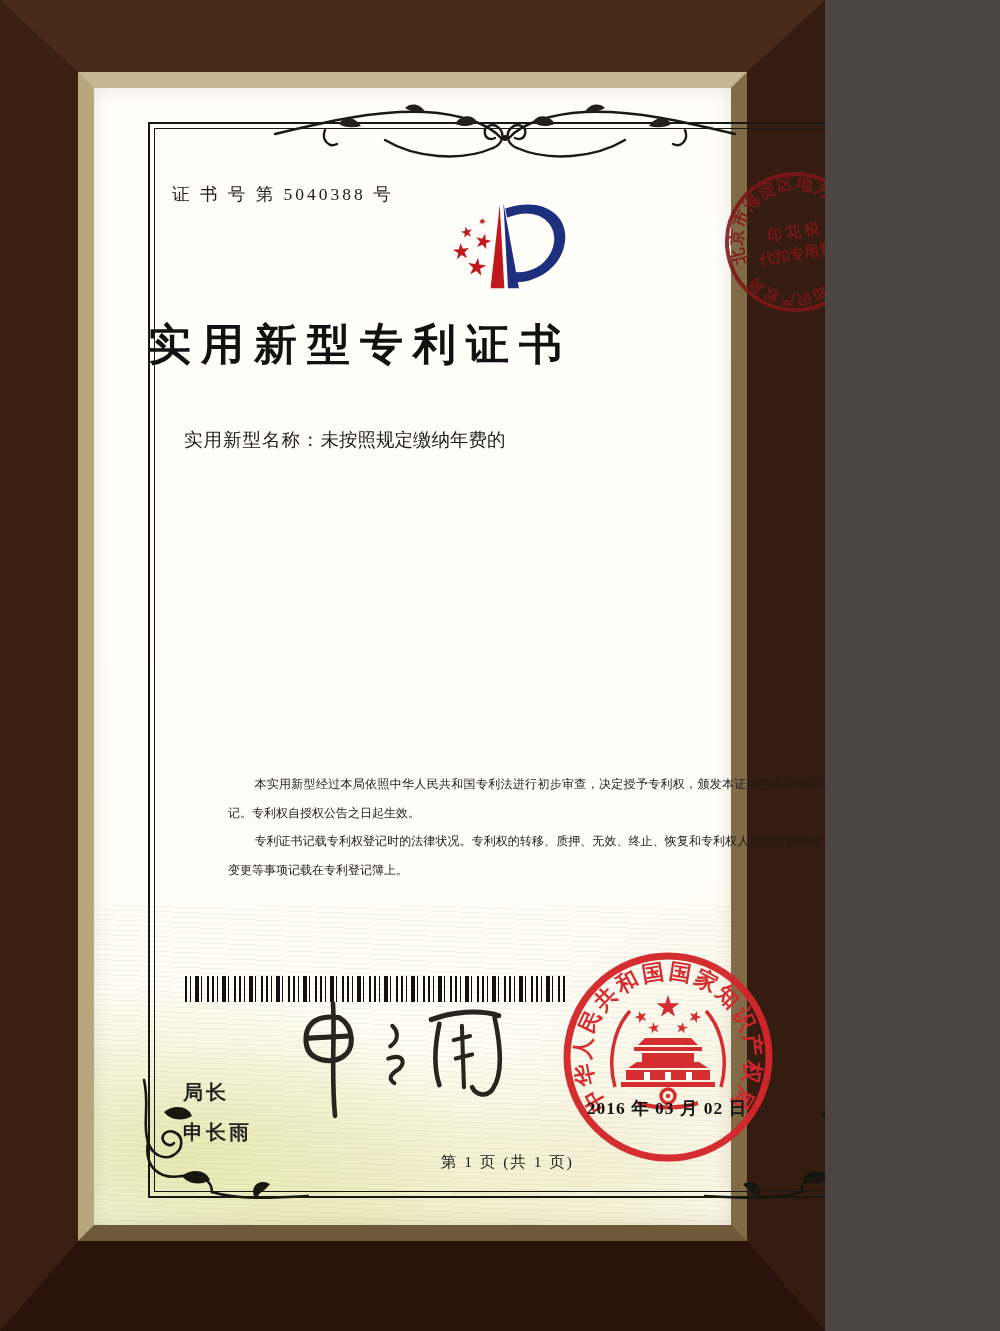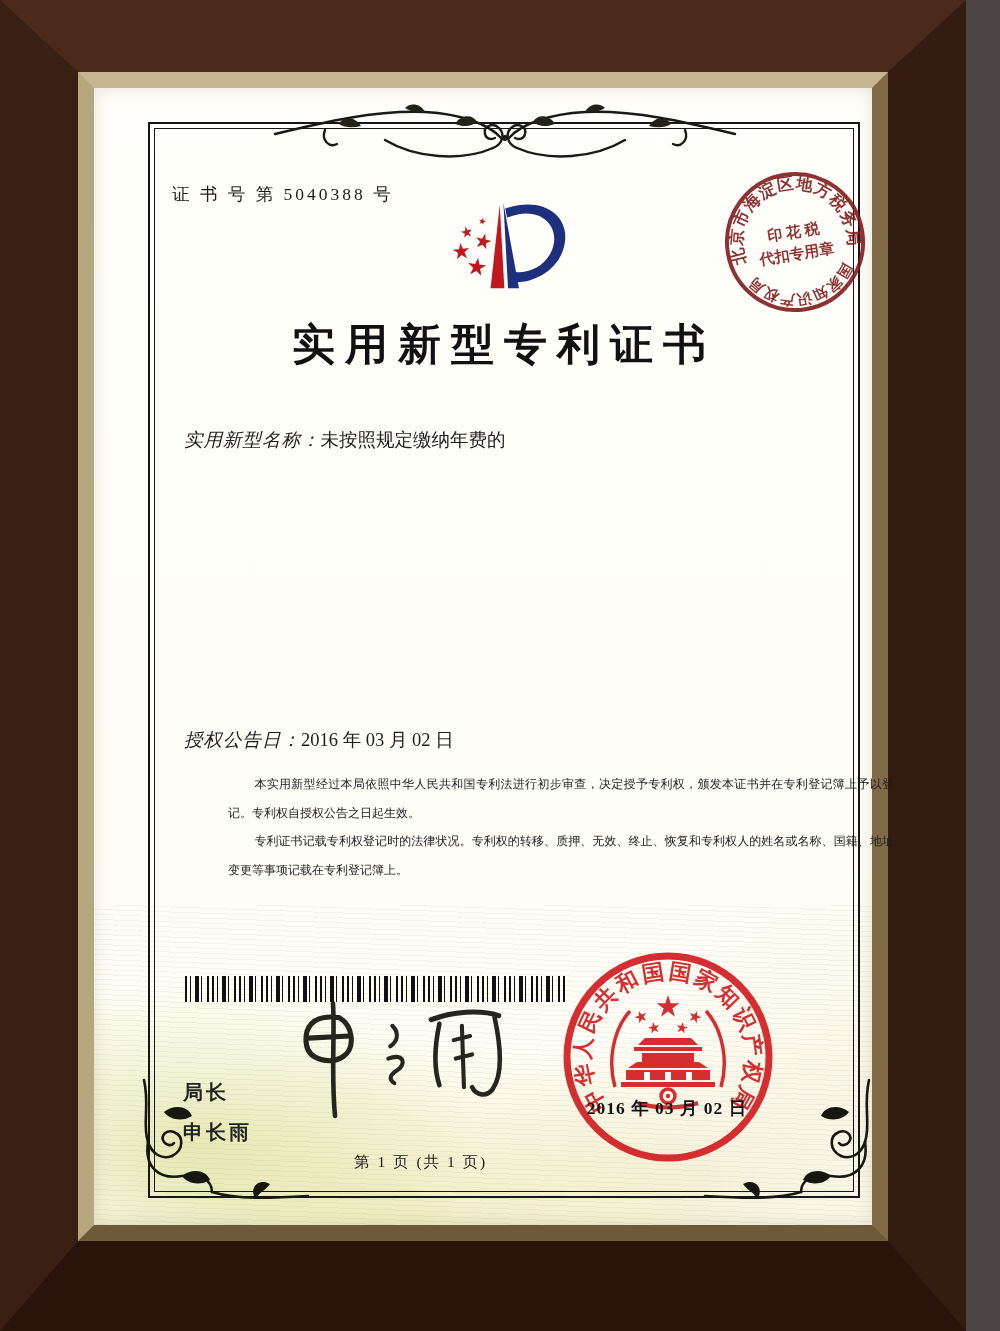--- a/index.html
+++ b/index.html
@@ -1,17 +1,17 @@
 <!DOCTYPE html>
 <html><head>
 <meta charset="utf-8">
 <style>
   html,body{margin:0;padding:0;background:#11080580;}
   .stage{
-    position:relative;width:966px;height:1331px;overflow:hidden;
+    position:relative;width:825px;height:1331px;overflow:hidden;
     font-family:"Liberation Serif","DejaVu Serif",serif;color:#1c1c1c;
     background:#200f08;
   }
   
   .wood{
     position:absolute;inset:0;box-sizing:border-box;
     border-style:solid;border-width:72px 78px 90px 78px;
     border-top-color:#4a2a1b;border-left-color:#3a1f13;
     border-right-color:#351c11;border-bottom-color:#2a130b;
     box-shadow:inset 0 0 0 6px rgba(140,95,60,.28);
@@ -41,43 +41,43 @@
     background:repeating-linear-gradient(2deg, rgba(150,150,110,.10) 0 1px, transparent 1px 5px);
   }
   .cert-border{
     position:absolute;left:54px;top:34px;width:712px;height:1076px;
     border:2px solid #171717;box-sizing:border-box;
   }
   .cert-border-inner{position:absolute;inset:4px;border:1.5px solid #171717;}
   .abs{position:absolute;}
   .certno{left:78px;top:94px;font-size:17.5px;letter-spacing:3px;white-space:nowrap;}
   .title{
-    left:54px;top:228px;width:712px;text-align:center;
+    left:54px;top:228px;width:712px;text-align:left;
     font-size:43px;font-weight:700;letter-spacing:10px;color:#111;
   }
   .field{left:90px;top:0;width:680px;font-size:18.5px;white-space:nowrap;color:#1d1d1d;}
-  .field .lab{letter-spacing:1px;font-style:italic;}
+  .field .lab{letter-spacing:1px;}
   .paras{left:90px;top:682px;width:666px;font-size:12px;line-height:28.5px;text-align:justify;margin-left:44px;}
   .paras p{margin:0;text-indent:2.2em;}
   .barcode{
     left:91px;top:888px;width:380px;height:26px;
     background:repeating-linear-gradient(90deg,
       #111 0 2px, transparent 2px 5px,
       #111 5px 6px, transparent 6px 10px,
       #111 10px 14px, transparent 14px 16px,
       #111 16px 17px, transparent 17px 22px,
       #111 22px 24px, transparent 24px 27px);
   }
   .signer{left:89px;font-family:"Liberation Sans","DejaVu Sans",sans-serif;
     font-weight:700;font-size:20px;letter-spacing:3px;color:#222;margin-top:43px;}
   .sig-svg{left:196px;top:906px;}
   .seal-svg{left:464px;top:859px;opacity:.96;}
   .seal-date{left:463px;top:1008px;width:220px;text-align:center;
     font-size:17.5px;font-weight:700;letter-spacing:1px;color:#141414;}
-  .footer{left:260px;top:1064px;width:220px;text-align:left;font-size:15.5px;letter-spacing:2px;}
+  .footer{left:260px;top:1064px;width:220px;text-align:right;font-size:15.5px;letter-spacing:2px;}
   .logo-svg{left:326px;top:103px;}
   .stamp-svg{left:626px;top:79px;opacity:.88;}
   .orn-top{left:171px;top:12px;}
   .corner-l{left:40px;top:988px;}
   .corner-r{left:605px;top:988px;}
   svg{display:block;overflow:visible;}
 </style>
 </head>
 <body>
 
@@ -156,23 +156,20 @@
       <use href="#starP" fill="#c0181c" transform="translate(51,42) scale(6.5) rotate(-12)"></use>
       <use href="#starP" fill="#c0181c" transform="translate(69,52) scale(9) rotate(14)"></use>
       <use href="#starP" fill="#c0181c" transform="translate(45,63) scale(9.5) rotate(-6)"></use>
       <use href="#starP" fill="#c0181c" transform="translate(62,80) scale(10.5) rotate(8)"></use>
     </svg>
 
     <div class="abs title">实用新型专利证书</div>
 
     <div class="abs field" style="top:339px">
       <span class="lab">实用新型名称：</span><span>未按照规定缴纳年费的</span>
-    </div>
-    <div class="abs field" style="top:639px">
-      <span class="lab">授权公告日：</span><span>2016 年 03 月 02 日</span>
     </div>
 
     <div class="abs paras">
       <p>本实用新型经过本局依照中华人民共和国专利法进行初步审查，决定授予专利权，颁发本证书并在专利登记簿上予以登记。专利权自授权公告之日起生效。</p>
       <p>专利证书记载专利权登记时的法律状况。专利权的转移、质押、无效、终止、恢复和专利权人的姓名或名称、国籍、地址变更等事项记载在专利登记簿上。</p>
     </div>
 
     <div class="abs barcode"></div>
 
     <div class="abs signer" style="top:948px">局长</div>

